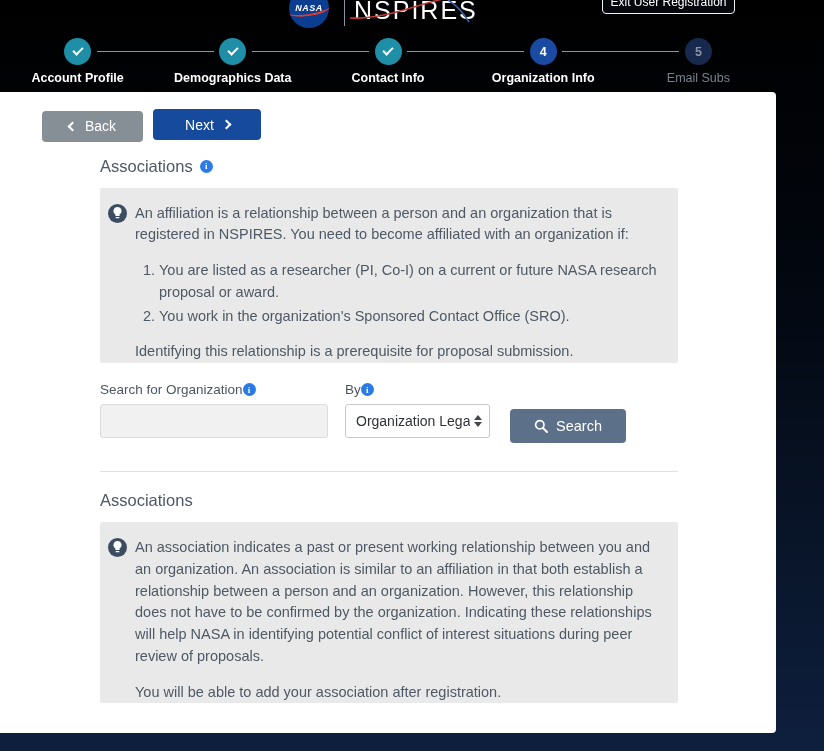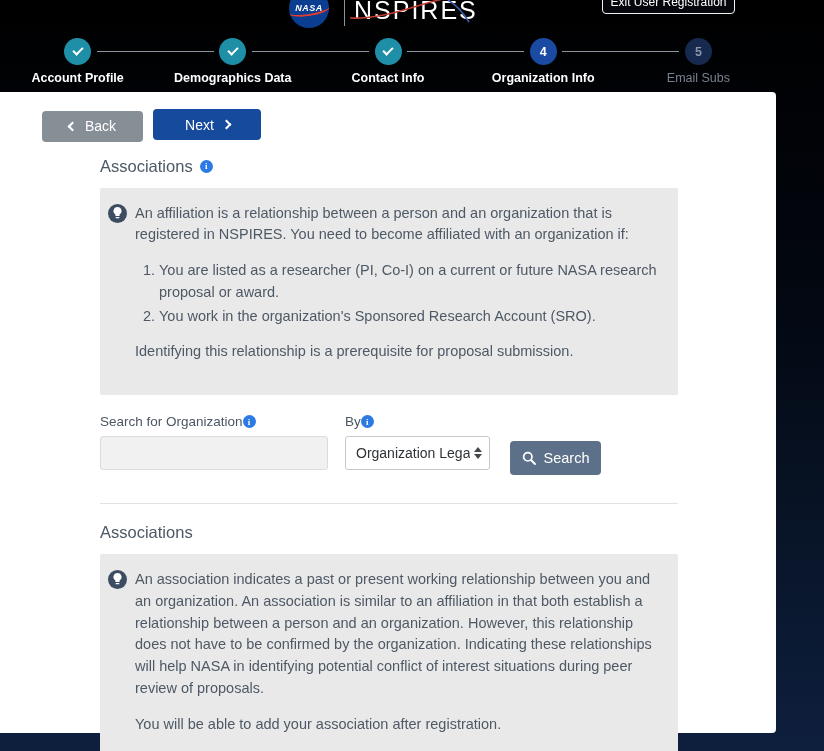--- a/index.html
+++ b/index.html
@@ -99,21 +99,21 @@
   .heading-associations { margin-top:19px; }
 
   .info-i {
     width:14px; height:14px; border-radius:50%; background:#2c7be5; color:#fff;
     font-size:9.5px; font-weight:bold; display:inline-flex; align-items:center; justify-content:center;
     font-family:"Liberation Serif",serif;
   }
   .info-i.sm { width:13px; height:13px; font-size:9px; }
 
   .info-box {
-    margin-top:12px; background:#e9e9e9; border-radius:2px; padding:15px 16px 32px 8px;
+    margin-top:12px; background:#e9e9e9; border-radius:2px; padding:15px 16px 0 8px;
     display:flex; gap:8px; color:#4e5965; font-size:14.5px; line-height:1.5;
   }
   .bulb {
     flex:none; width:19px; height:19px; border-radius:50%; background:#3d4d61;
     display:flex; align-items:center; justify-content:center; margin-top:1px;
   }
   .info-text { flex:1; }
   .info-text ol { margin:14px 0 14px 0; padding-left:24px; }
   .info-text ol li { margin-bottom:2px; }
   .info-footer { margin-top:14px; }
@@ -127,21 +127,21 @@
   .by-group { margin-left:17px; }
   .select-box {
     width:145px; height:34px; background:#fff; border:1px solid #c9c9c9; border-radius:3px;
     display:flex; align-items:center; padding:0 7px 0 10px; cursor:pointer;
   }
   .select-text { flex:1; font-size:14px; color:#2f3337; white-space:nowrap; overflow:hidden; }
   .sort-arrows { display:flex; flex-direction:column; gap:2px; margin-left:4px; }
   .sort-arrows .up   { width:0; height:0; border-left:4px solid transparent; border-right:4px solid transparent; border-bottom:5px solid #44484d; }
   .sort-arrows .down { width:0; height:0; border-left:4px solid transparent; border-right:4px solid transparent; border-top:5px solid #44484d; }
   .btn-search {
-    margin-left:20px; margin-top:27px; width:91px; height:34px; background:#5c7189;
+    margin-left:20px; margin-top:27px; width:116px; height:34px; background:#5c7189;
     border:none; border-radius:4px; color:#fff; font-size:14.5px; display:inline-flex;
     align-items:center; justify-content:center; gap:8px; cursor:pointer;
     font-family:"Liberation Sans",sans-serif;
   }
 
   .divider { margin-top:28px; height:1px; background:#e2e2e2; width:578px; }
 </style>
 </head>
 <body>
 
@@ -220,21 +220,21 @@
       <span class="bulb">
         <svg width="9" height="13" viewBox="0 0 9 13">
             <path d="M4.5 0A4.1 4.1 0 0 0 2.4 7.6V9h4.2V7.6A4.1 4.1 0 0 0 4.5 0z" fill="#fff"></path>
             <rect x="2.6" y="10" width="3.8" height="1.3" rx=".6" fill="#fff"></rect>
           </svg>
       </span>
       <div class="info-text">
         <div>An affiliation is a relationship between a person and an organization that is registered in NSPIRES. You need to become affiliated with an organization if:</div>
         <ol>
           <li>You are listed as a researcher (PI, Co-I) on a current or future NASA research proposal or award.</li>
-          <li>You work in the organization's Sponsored Research Account (SRO).</li>
+          <li>You work in the organization's Sponsored Contact Office (SRO).</li>
         </ol>
         <div class="info-footer">Identifying this relationship is a prerequisite for proposal submission.</div>
       </div>
     </div>
 
     <div class="search-row">
       <div>
         <div class="field-label">
           <span>Search for Organization</span>
           <span class="info-i sm">i</span>

